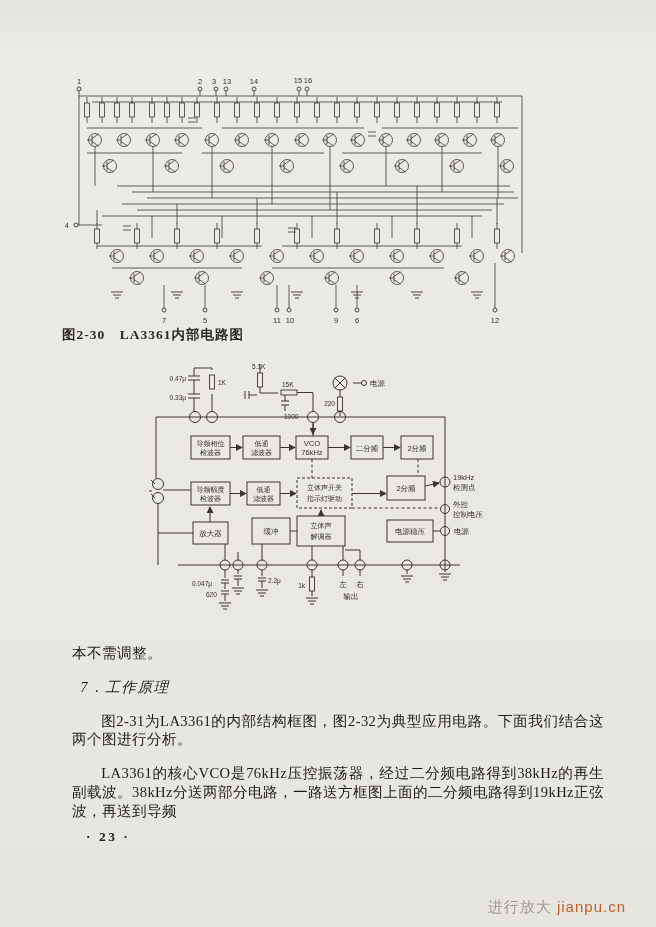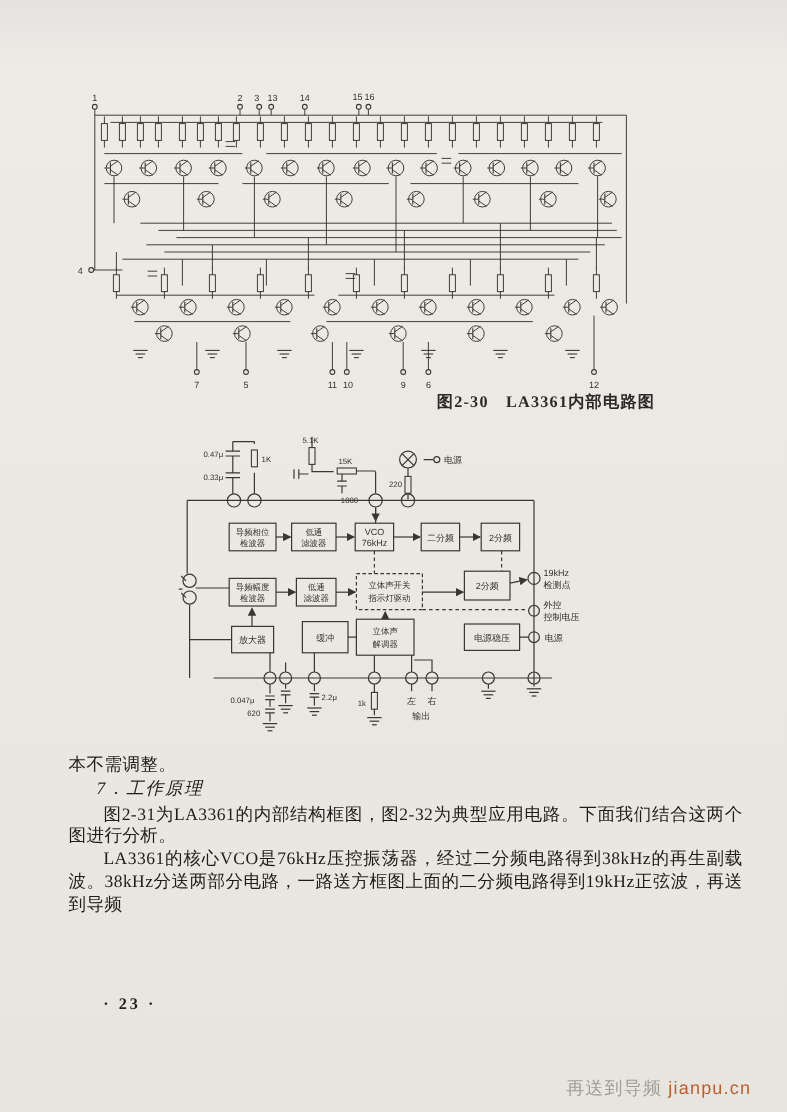--- a/index.html
+++ b/index.html
@@ -5,31 +5,31 @@
   html,body{margin:0;padding:0;background:#b9b7b2;}
   .page{
     position:relative;width:656px;height:927px;margin:0 auto;overflow:hidden;
     background:linear-gradient(180deg,#e4e3df 0%,#ecebe6 6%,#eae8e3 55%,#e7e5e0 100%);
     font-family:"Liberation Serif", serif;color:#24221e;
   }
   svg{position:absolute;overflow:visible;}
   svg .ink{stroke:#3a3733;fill:none;}
   svg text{fill:#34312c;font-family:"Liberation Sans",sans-serif;}
   .fig-caption{
-    position:absolute;text-align:right;font-size:13.5px;letter-spacing:1px;
+    position:absolute;text-align:left;font-size:13.5px;letter-spacing:1px;
     color:#2c2a26;font-weight:bold;font-family:Liberation Serif, serif;
   }
   .cap230{left:62px;top:326px;width:484px;}
   .cap231{left:148px;top:613px;width:342px;font-size:14px;}
   .bodytext{
     position:absolute;left:57px;top:629px;width:562px;
     font-size:14.6px;line-height:18.8px;text-align:justify;
     letter-spacing:.4px;color:#1f1d19;
   }
-  .bodytext p{margin:0;}
+  .bodytext p{margin:15px;}
   .indent{text-indent:2em;}
   .heading{font-style:italic;text-indent:1.6em;margin:1px 0 2px 0 !important;letter-spacing:1.5px;}
   .pagenum{
     position:absolute;left:86px;top:829px;font-size:13.5px;letter-spacing:2.5px;
     color:#24221e;font-weight:bold;
   }
   .watermark{
     position:absolute;right:30px;top:898px;font-size:15px;
     font-family:"Liberation Sans",sans-serif;letter-spacing:1px;
   }
@@ -386,17 +386,17 @@
   <div class="bodytext">
     <p>本不需调整。</p>
     <p class="heading">7．工作原理</p>
     <p class="indent">图2-31为LA3361的内部结构框图，图2-32为典型应用电路。下面我们结合这两个图进行分析。</p>
     <p class="indent">LA3361的核心VCO是76kHz压控振荡器，经过二分频电路得到38kHz的再生副载波。38kHz分送两部分电路，一路送方框图上面的二分频电路得到19kHz正弦波，再送到导频</p>
   </div>
 
   <div class="pagenum">· 23 ·</div>
 
   <div class="watermark">
-    <span class="wm-site">再送到导频</span>
+    <span class="wm-site">进行放大</span>
     <span class="wm-url">jianpu.cn</span>
   </div>
 
 </div>
 
 </body></html>

